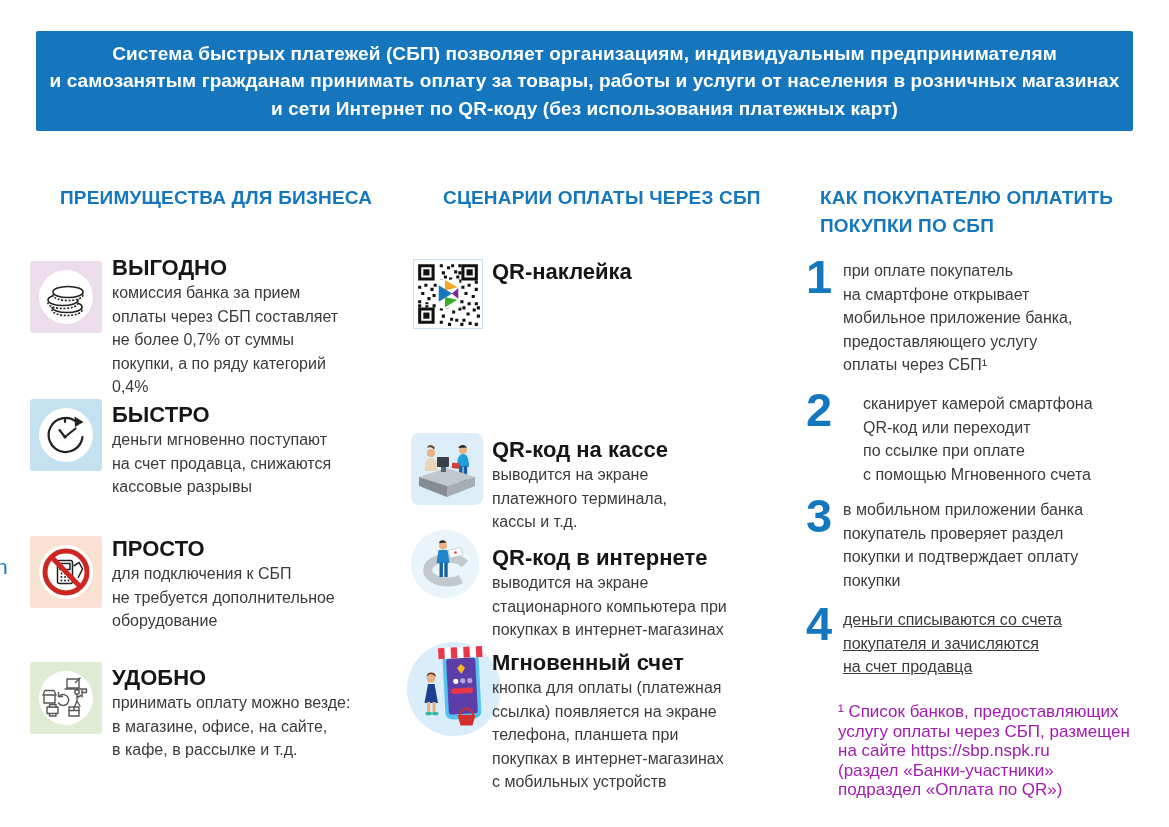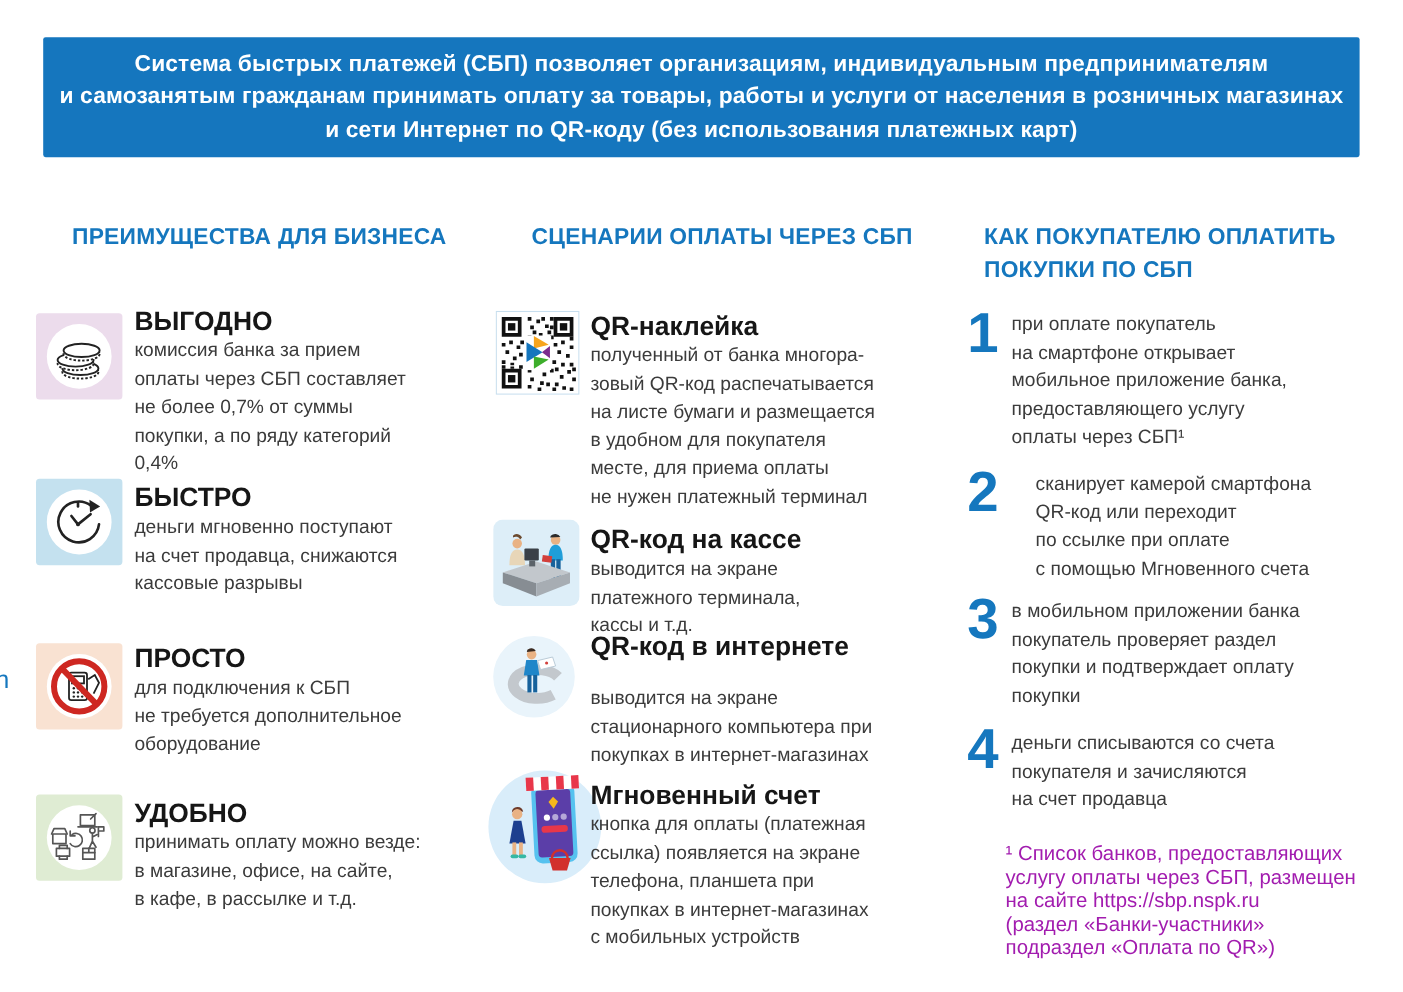--- a/index.html
+++ b/index.html
@@ -172,26 +172,20 @@
         <path d="M26 5h3v3h-3z M33 7h3v3h-3z M28 12h3v3h-3z M37 5h3v3h-3z M40 11h3v3h-3z M30 16h3v3h-3z M26 20h3v3h-3z M35 18h3v3h-3z M42 16h3v3h-3z M44 5h3v3h-3z M44 12h3v3h-3z M44 20h3v3h-3z M5 26h3v3h-3z M11 24h3v3h-3z M17 28h3v3h-3z M8 32h3v3h-3z M14 37h3v3h-3z M5 40h3v3h-3z M12 42h3v3h-3z M19 34h3v3h-3z M20 24h3v3h-3z M5 44h3v3h-3z M12 44h3v3h-3z M19 44h3v3h-3z M47 26h3v3h-3z M53 24h3v3h-3z M60 28h3v3h-3z M50 32h3v3h-3z M57 35h3v3h-3z M46 40h3v3h-3z M53 42h3v3h-3z M60 42h3v3h-3z M60 21h3v3h-3z M62 46h3v3h-3z M26 47h3v3h-3z M32 45h3v3h-3z M38 50h3v3h-3z M28 54h3v3h-3z M36 57h3v3h-3z M26 60h3v3h-3z M34 62h3v3h-3z M41 58h3v3h-3z M44 47h3v3h-3z M48 46h3v3h-3z M52 52h3v3h-3z M58 48h3v3h-3z M62 54h3v3h-3z M48 58h3v3h-3z M54 61h3v3h-3z M60 62h3v3h-3z M46 62h3v3h-3z"></path>
       </g>
       <rect x="24" y="20" width="21" height="28" fill="#fff"></rect>
       <polygon points="31,20.5 43,27.5 31,30.5" fill="#F7A51D"></polygon>
       <polygon points="25,25.5 38,33.5 25,41.5" fill="#1576BE"></polygon>
       <polygon points="31,37 43,39.5 31,47" fill="#3DAE2B"></polygon>
       <polygon points="44,28.5 37.5,33.5 44,38.5" fill="#7B2D8E"></polygon>
     </svg>
   </div>
   <div class="item-title" style="left:492px;top:261px;">QR-наклейка</div>
-  <div class="item-text" style="left:492px;top:285px;">полученный от банка многора-
-зовый QR-код распечатывается
-на листе бумаги и размещается
-в удобном для покупателя
-месте, для приема оплаты
-не нужен платежный терминал</div>
 
   <div class="icon-free" style="left:411px;top:433px;">
     <svg width="72" height="72" viewBox="0 0 72 72">
       <rect width="72" height="72" rx="8" fill="#ddeef8"></rect>
       <circle cx="20" cy="20" r="4" fill="#e9b284"></circle>
       <path d="M16.5 13.5 a4.5 4.5 0 0 1 7.5 1.5 l-1.5 1.5 a4 4 0 0 0 -6 -1.5 z" fill="#6b4a2f"></path>
       <path d="M13.5 38 q0 -13 6.5 -13 q6.5 0 6.5 13 z" fill="#e8d6b8"></path>
       <circle cx="52" cy="17" r="4" fill="#e9b284"></circle>
       <path d="M48 13.5 a5 5 0 0 1 8 1 l-8.5 0.5 z" fill="#2b2b2b"></path>
       <path d="M46 34 q0 -13 6 -13 q6 0 6 13 z" fill="#1f9ed9"></path>
@@ -216,21 +210,21 @@
       <path d="M51 50 a20 12 0 1 1 4 -15" stroke="#c3c8cd" stroke-width="9" fill="none"></path>
       <circle cx="33" cy="16.5" r="4" fill="#e9b284"></circle>
       <path d="M29.5 12.5 a4.5 4.5 0 0 1 7 1 l-7.5 0.8 z" fill="#3a2a20"></path>
       <path d="M28.5 21 h9 l2 13 h-13 z" fill="#1f86c9"></path>
       <rect x="29.5" y="33.5" width="3.4" height="14.5" fill="#17629c"></rect>
       <rect x="34.3" y="33.5" width="3.4" height="14.5" fill="#17629c"></rect>
       <polygon points="38,21.5 50.5,18.5 53,26 40.5,29" fill="#fff" stroke="#b8cad6" stroke-width="0.8"></polygon>
       <circle cx="45.5" cy="23.5" r="1.3" fill="#d2403c"></circle>
     </svg>
   </div>
-  <div class="item-title" style="left:492px;top:528px;text-align:center;">QR-код в интернете</div>
+  <div class="item-title" style="left:492px;top:547px;text-align:center;">QR-код в интернете</div>
   <div class="item-text" style="left:492px;top:571px;">выводится на экране
 стационарного компьютера при
 покупках в интернет-магазинах</div>
 
   <div class="icon-free" style="left:406px;top:641px;">
     <svg width="97" height="97" viewBox="0 0 97 97">
       <circle cx="48" cy="48" r="47" fill="#d9edfa"></circle>
       <g transform="rotate(-3 56 45)">
         <rect x="38" y="12" width="36" height="66" rx="7" fill="#56c2ef"></rect>
         <rect x="41.5" y="17" width="29" height="56" rx="3" fill="#5b3ea8"></rect>
@@ -281,21 +275,21 @@
 по ссылке при оплате
 с помощью Мгновенного счета</div>
 
   <div class="step-number" style="left:806px;top:492px;">3</div>
   <div class="item-text" style="left:843px;top:498px;">в мобильном приложении банка
 покупатель проверяет раздел
 покупки и подтверждает оплату
 покупки</div>
 
   <div class="step-number" style="left:806px;top:600px;">4</div>
-  <div class="item-text" style="left:843px;top:608px;">деньги списываются со счета
+  <div class="item-text" style="left:843px;top:608px;text-decoration:underline;">деньги списываются со счета
 покупателя и зачисляются
 на счет продавца</div>
 
   <div class="footnote" style="left:838px;top:702px;">¹ Список банков, предоставляющих
 услугу оплаты через СБП, размещен
 на сайте https://sbp.nspk.ru
 (раздел «Банки-участники»
 подраздел «Оплата по QR»)</div>
 
 </div>

